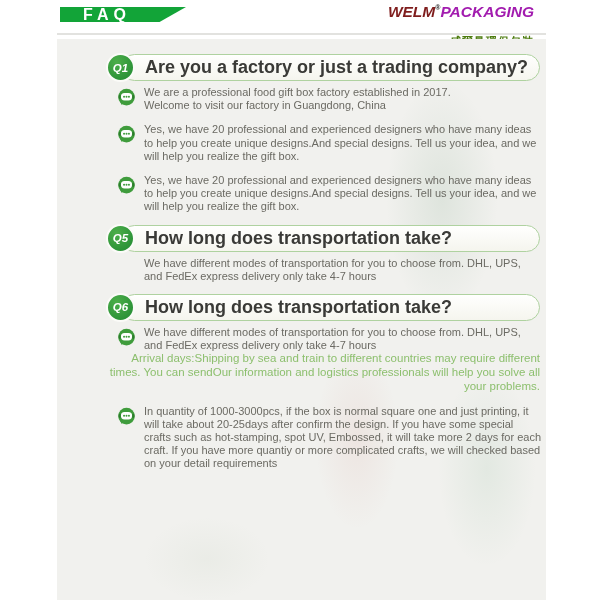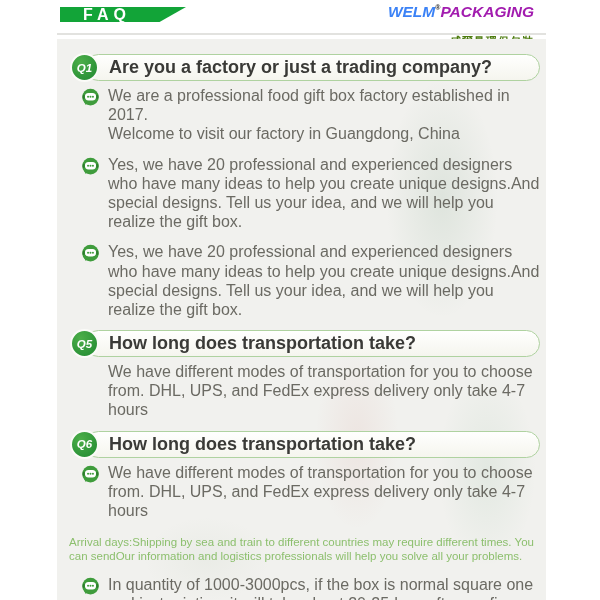--- a/index.html
+++ b/index.html
@@ -21,39 +21,39 @@
     padding-left:23px;
   }
   .header-divider{
     position:absolute;left:57px;top:33px;width:489px;height:2px;
     background:#e2e2df;
   }
   .logo{
     position:absolute;right:66px;top:4px;text-align:right;line-height:1;
   }
   .logo-line1{font-style:italic;font-weight:bold;font-size:15.5px;white-space:nowrap;}
-  .logo-welm{color:#3b82f6;}
+  .logo-welm{color:#7f1d1d;}
   .logo-reg{font-size:7px;color:#222;vertical-align:top;font-style:normal;}
   .logo-pack{color:#a21caf;}
   .logo-line2{
     margin-top:16px;font-weight:bold;font-size:11px;letter-spacing:1px;
     color:#4d7c0f;white-space:nowrap;
   }
   
   .panel{
     position:absolute;left:57px;top:39px;width:489px;height:561px;
     background:
       radial-gradient(80px 170px at 385px 160px, rgba(55,115,70,0.10), transparent 70%),
       radial-gradient(60px 130px at 300px 400px, rgba(185,70,55,0.07), transparent 70%),
       radial-gradient(70px 140px at 430px 430px, rgba(55,135,80,0.08), transparent 70%),
       radial-gradient(90px 60px at 150px 520px, rgba(120,150,110,0.06), transparent 70%),
       #f1f1ee;
     padding-top:15px;box-sizing:border-box;
   }
-  .item{margin:0 0 11px 0;}
+  .item{margin:0 0 11px 0;padding-left:36px;}
   .qrow{position:relative;height:27px;margin-left:28px;margin-right:6px;}
   .pill{
     position:absolute;left:0;right:0;top:0;bottom:0;
     border:1px solid #afd2a0;border-radius:14px;
     background:linear-gradient(180deg,#fffffe,#f5f5ee);
     box-sizing:border-box;
   }
   .badge{
     position:absolute;left:-15px;top:-1px;width:29px;height:29px;border-radius:50%;
     background:radial-gradient(circle at 35% 28%,#4cae49,#2b9237 75%);
@@ -63,25 +63,25 @@
     z-index:2;
   }
   .qtext{
     position:relative;z-index:1;line-height:26px;padding-left:24px;
     font-weight:bold;font-size:18px;color:#3a3a37;white-space:nowrap;
   }
   .arow{display:flex;margin:5px 4px 0 23px;}
   .aicon{width:21px;height:21px;flex:none;margin-right:7px;margin-top:1px;}
   .aicon.hidden{visibility:hidden;}
   .atext{
-    font-size:16px;color:#6b6a63;line-height:1.2;width:433px;
+    font-size:11px;color:#6b6a63;line-height:1.2;width:433px;
     white-space:pre-line;
   }
   .extra-green{
-    margin:16px 6px 0 12px;
+    margin:0 6px 0 12px;text-align:right;
     font-size:11.5px;line-height:1.2;color:#8cbf6d;
   }
 </style>
 </head>
 <body>
 
 <div class="header">
   <div class="faq-banner">
     <span>FAQ</span>
   </div>

